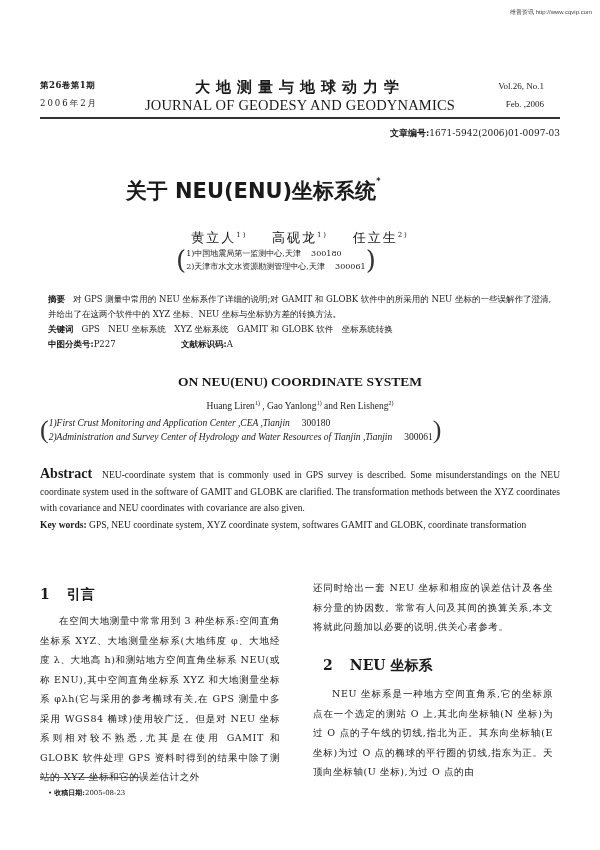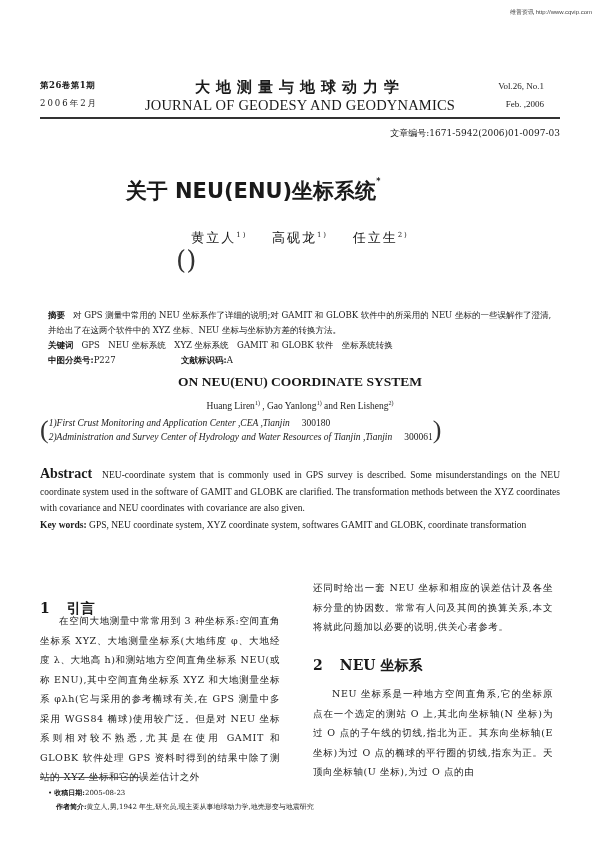--- a/index.html
+++ b/index.html
@@ -5,28 +5,28 @@
   html, body { margin:0; padding:0; background:#ffffff; }
   body { width:600px; height:850px; position:relative; overflow:hidden;
          font-family:"DejaVu Serif","Liberation Serif",serif; color:#1a1a1a; }
   .abs { position:absolute; }
   .watermark { top:8px; right:8px; font-size:6px; color:#444; font-family:"Liberation Sans",sans-serif; }
   .hdr-left { left:40px; font-size:8.5px; font-weight:bold; letter-spacing:0.5px; }
   .hdr-right { right:56px; font-size:9px; text-align:right; font-family:"Liberation Serif",serif; }
   .hdr-cn { left:0; width:600px; text-align:center; top:78px; font-size:15px; font-weight:bold; letter-spacing:6px; }
   .hdr-en { left:0; width:600px; text-align:center; top:97px; font-size:14.5px; font-family:"Liberation Serif",serif; letter-spacing:0.2px; }
   .artno { right:40px; top:127px; font-size:9px; }
-  .artno b { font-weight:normal; }
+  .artno b { font-weight:bold; }
   .title-cn { left:0; width:506px; text-align:center; top:177px; font-size:21px; font-weight:bold; font-family:"DejaVu Sans",sans-serif; }
   .title-cn sup { font-size:8px; vertical-align:top; }
   .authors-cn { left:0; width:600px; text-align:center; top:229px; font-size:13px; letter-spacing:2px; }
   .authors-cn sup { font-size:7px; }
   .aff-cn { left:176px; top:247px; font-size:8px; line-height:13px; }
   .paren { font-size:26px; line-height:26px; font-weight:200; color:#333; }
-  .abs-cn { left:48px; width:505px; top:308px; font-size:8.5px; line-height:15px; }
+  .abs-cn { left:48px; width:505px; top:292px; font-size:8.5px; line-height:15px; }
   .abs-cn .lbl { font-weight:bold; margin-right:8px; }
   .title-en { left:0; width:600px; text-align:center; top:374px; font-size:13.5px; font-weight:bold; font-family:"Liberation Serif",serif; }
   .authors-en { left:0; width:600px; text-align:center; top:400px; font-size:9.5px; font-family:"Liberation Serif",serif; }
   .authors-en sup { font-size:6px; }
   .aff-en { left:40px; top:416px; font-size:9.5px; line-height:14px; font-style:italic; font-family:"Liberation Serif",serif; }
   .aff-en .code { font-style:normal; margin-left:12px; }
   .abstract-en { left:40px; width:520px; top:466px; font-size:9.5px; line-height:16.5px; font-family:"Liberation Serif",serif; text-align:justify; }
   .abstract-en .lbl { font-size:14px; font-weight:bold; margin-right:10px; }
   .abstract-en .kw { font-weight:bold;margin-top:20px; }
   .sec { font-weight:bold; font-size:14px; }
@@ -59,20 +59,24 @@
   <span>黄立人</span><sup>1)</sup>
   &nbsp;&nbsp;
   <span>高砚龙</span><sup>1)</sup>
   &nbsp;&nbsp;
   <span>任立生</span><sup>2)</sup>
 </div>
 
 <div class="abs aff-cn">
   <div style="display:flex;align-items:center">
     <span class="paren">(</span>
+    <div>
+      <div><span>1)中国地震局第一监测中心,天津</span>&nbsp;&nbsp;&nbsp;&nbsp;<span>300180</span></div>
+      <div><span>2)天津市水文水资源勘测管理中心,天津</span>&nbsp;&nbsp;&nbsp;&nbsp;<span>300061</span></div>
+    </div>
     <span class="paren">)</span>
   </div>
 </div>
 
 <div class="abs abs-cn">
   <div><span class="lbl">摘要</span><span>对 GPS 测量中常用的 NEU 坐标系作了详细的说明;对 GAMIT 和 GLOBK 软件中的所采用的 NEU 坐标的一些误解作了澄清,并给出了在这两个软件中的 XYZ 坐标、NEU 坐标与坐标协方差的转换方法。</span></div>
   <div><span class="lbl">关键词</span><span>GPS　NEU 坐标系统　XYZ 坐标系统　GAMIT 和 GLOBK 软件　坐标系统转换</span></div>
   <div>
     <b>中图分类号:</b><span>P227</span>
     <span style="display:inline-block;width:60px"></span>
@@ -94,30 +98,29 @@
     </div>
     <span class="paren" style="font-style:normal">)</span>
   </div>
 </div>
 
 <div class="abs abstract-en">
   <div><span class="lbl">Abstract</span><span>NEU-coordinate system that is commonly used in GPS survey is described. Some misunderstandings on the NEU coordinate system used in the software of GAMIT and GLOBK are clarified. The transformation methods between the XYZ coordinates with covariance and NEU coordinates with covariance are also given.</span></div>
   <div><span class="kw">Key words:</span> <span>GPS, NEU coordinate system, XYZ coordinate system, softwares GAMIT and GLOBK, coordinate transformation</span></div>
 </div>
 
-<div class="abs" style="left:40px;top:598px">
+<div class="abs" style="left:40px;top:584px">
   <span class="sec">1</span>
   <span class="sec" style="margin-left:12px">引言</span>
 </div>
 <div class="abs col" style="left:40px;top:611px;text-indent:2em">在空间大地测量中常常用到 3 种坐标系:空间直角坐标系 XYZ、大地测量坐标系(大地纬度 φ、大地经度 λ、大地高 h)和测站地方空间直角坐标系 NEU(或称 ENU),其中空间直角坐标系 XYZ 和大地测量坐标系 φλh(它与采用的参考椭球有关,在 GPS 测量中多采用 WGS84 椭球)使用较广泛。但是对 NEU 坐标系则相对较不熟悉,尤其是在使用 GAMIT 和 GLOBK 软件处理 GPS 资料时得到的结果中除了测站的 XYZ 坐标和它的误差估计之外</div>
 
 <div class="abs col" style="left:313px;top:578px">还同时给出一套 NEU 坐标和相应的误差估计及各坐标分量的协因数。常常有人问及其间的换算关系,本文将就此问题加以必要的说明,供关心者参考。</div>
-<div class="abs" style="left:313px;top:655px">
+<div class="abs" style="left:323px;top:655px">
   <span class="sec">2</span>
   <span class="sec" style="margin-left:12px">NEU 坐标系</span>
 </div>
 <div class="abs col" style="left:313px;top:684px;text-indent:2em">NEU 坐标系是一种地方空间直角系,它的坐标原点在一个选定的测站 O 上,其北向坐标轴(N 坐标)为过 O 点的子午线的切线,指北为正。其东向坐标轴(E 坐标)为过 O 点的椭球的平行圈的切线,指东为正。天顶向坐标轴(U 坐标),为过 O 点的由</div>
 
 <div class="abs fn-rule"></div>
 <div class="abs fn">
   <div>• <b>收稿日期:</b><span>2005-08-23</span></div>
-  <div style="padding-left:8px"><b>作者简介:</b><span>黄立人,男,1942 年生,研究员,现主要从事地球动力学,地壳形变与地震研究</span></div>
 </div>
 
 </body></html>

